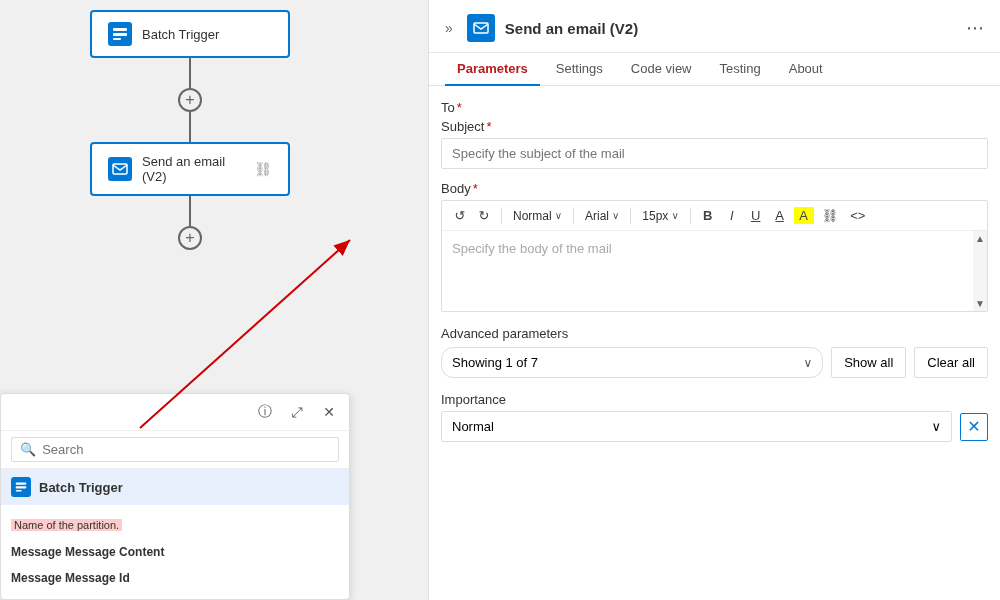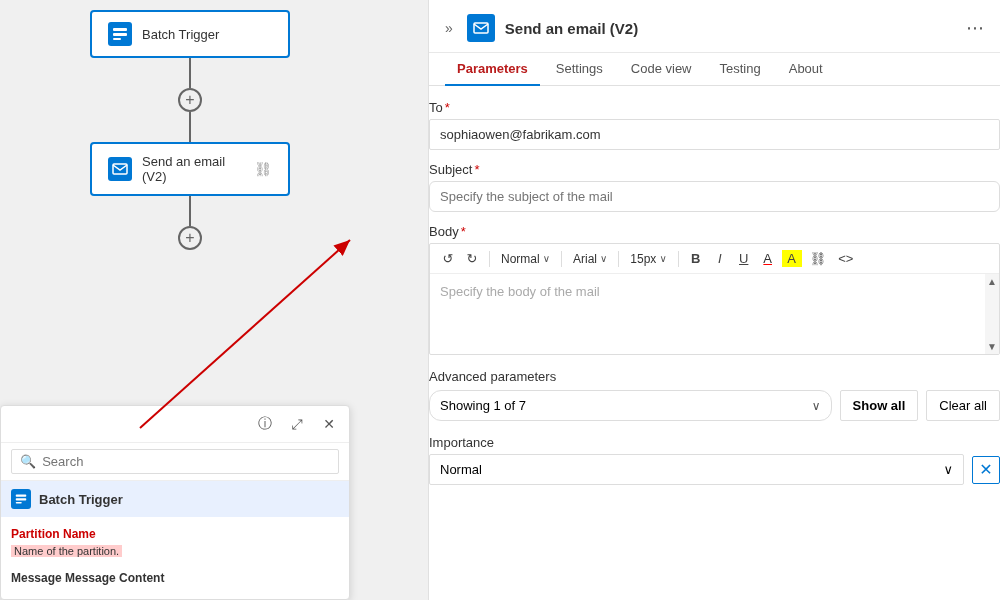--- a/index.html
+++ b/index.html
@@ -234,21 +234,21 @@
     .tab.active {
       color: #b91c1c;
       border-bottom-color: #0078d4;
       font-weight: 600;
     }
 
     
     .form-area {
       flex: 1;
       overflow-y: auto;
-      padding: 14px 0;
+      padding: 14px 12px;
     }
 
     .field-label {
       font-size: 13px;
       font-weight: 400;
       color: #333;
       margin-bottom: 4px;
     }
     .field-label .required {
       color: #c00;
@@ -259,21 +259,20 @@
       border: 1px solid #ddd;
       border-radius: 2px;
       padding: 7px 10px;
       font-size: 13px;
       color: #333;
       margin-bottom: 12px;
       outline: none;
     }
     .field-input.placeholder {
       color: #ef4444;
-      border-radius: 6px;
     }
 
     
     .body-editor {
       border: 1px solid #ddd;
       border-radius: 2px;
       margin-bottom: 14px;
     }
     .body-toolbar {
       display: flex;
@@ -353,21 +352,20 @@
     }
     .adv-dropdown-arrow { color: #555; font-size: 12px; }
     .btn-show-all {
       border: 1px solid #ddd;
       background: white;
       padding: 7px 12px;
       font-size: 13px;
       cursor: pointer;
       border-radius: 2px;
       white-space: nowrap;
-      font-weight: bold;
     }
     .btn-clear-all {
       border: 1px solid #ddd;
       background: white;
       padding: 7px 12px;
       font-size: 13px;
       cursor: pointer;
       border-radius: 2px;
       white-space: nowrap;
     }
@@ -464,25 +462,27 @@
         <svg width="12" height="12" viewBox="0 0 16 16" fill="white">
             <rect x="1" y="2" width="14" height="3" rx="1"></rect>
             <rect x="1" y="7" width="14" height="3" rx="1"></rect>
             <rect x="1" y="12" width="8" height="2" rx="1"></rect>
           </svg>
       </div>
       <span class="batch-trigger-label">Batch Trigger</span>
     </div>
     <div class="dynamic-items">
       <div class="dynamic-item">
-        <div class="dynamic-item-name highlight">Partition Name</div>
         <div class="dynamic-item-desc highlight" style="background:#fcc;padding:0 3px;display:inline-block;">Name of the partition.</div>
       </div>
       <div class="dynamic-item">
         <div class="dynamic-item-name">Message Message Content</div>
+      </div>
+      <div class="dynamic-item">
+        <div class="dynamic-item-name">Message Message Id</div>
       </div>
     </div>
   </div>
 
   <svg class="red-arrow-svg">
     <defs>
       <marker id="arrowhead" markerWidth="8" markerHeight="7" refX="8" refY="3.5" orient="auto">
         <polygon points="0 0, 8 3.5, 0 7" fill="#cc0000"></polygon>
       </marker>
     </defs>
@@ -509,21 +509,20 @@
     <div class="tab">Code view</div>
     <div class="tab">Testing</div>
     <div class="tab">About</div>
   </div>
 
   <div class="form-area">
     
     <div class="field-label">
       <span>To</span><span class="required">*</span>
     </div>
-    <input class="field-input" type="text" value="sophiaowen@fabrikam.com" style="">
 
     
     <div class="field-label">
       <span>Subject</span><span class="required">*</span>
     </div>
     <input class="field-input placeholder" type="text" placeholder="Specify the subject of the mail" style="">
 
     
     <div class="field-label">
       <span>Body</span><span class="required">*</span>

